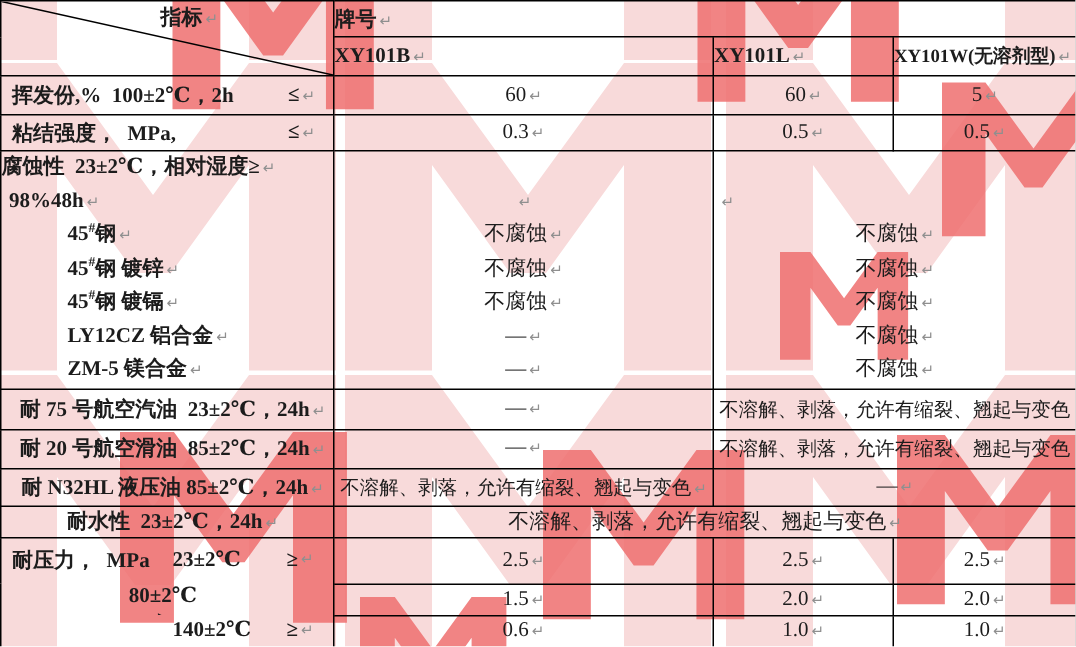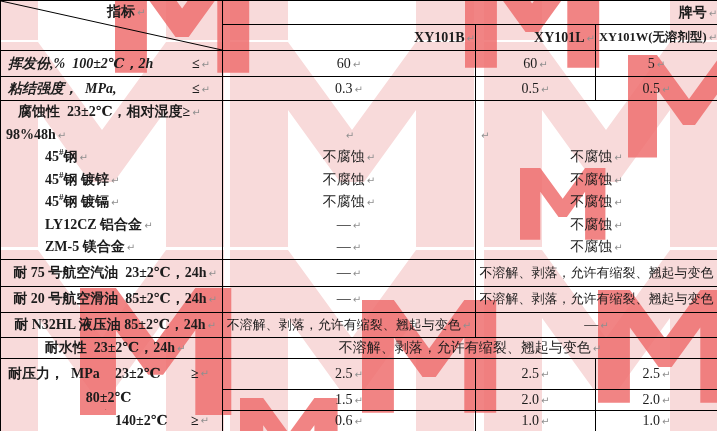--- a/index.html
+++ b/index.html
@@ -3,34 +3,34 @@
 <meta charset="utf-8">
 <style>
   html,body{margin:0;padding:0;background:#ffffff;}
   .page{position:relative;width:717px;height:431px;background:#ffffff;overflow:hidden;
         font-family:"Liberation Serif","DejaVu Serif",serif;color:#1c1c1c;}
   svg.wm{position:absolute;top:0;left:0;z-index:0;}
   table.spec{position:relative;z-index:1;border-collapse:collapse;table-layout:fixed;
              width:717px;height:431px;}
   td{border:1px solid #000;padding:0;vertical-align:middle;font-size:14px;overflow:hidden;
      background:transparent;}
-  .hdr{font-weight:bold;text-align:right;}
+  .hdr{font-weight:bold;text-align:left;}
   .w-hdr{font-size:12.5px;}
   .val{text-align:center;}
   .tight{font-size:13px;}
   .lbl{font-weight:bold;text-align:center;padding-left:7px;white-space:pre;}
   .flexlbl{font-weight:bold;}
   .flexlbl .inner{display:flex;align-items:center;justify-content:space-between;
-                  padding:0 12px 0 7px;white-space:pre;font-style:italic;}
+                  padding:0 12px 0 7px;white-space:pre;}
   .sym{font-weight:bold;}
   .cr{font-family:"DejaVu Sans",sans-serif;font-size:10px;color:#8f8f8f;margin-left:2px;
       font-weight:normal;}
   .cor-left{font-weight:bold;}
   .cor-line{height:22.57px;line-height:22.57px;white-space:pre;overflow:hidden;}
-  .ind-a{padding-left:17px;}
+  .ind-a{padding-left:0;}
   .ind-b{padding-left:5px;}
   .ind-c{padding-left:44px;}
   .cor-val .cor-line{text-align:center;}
   .cor-val .lw-first{text-align:left;padding-left:3px;}
   sup.grade{vertical-align:super;font-size:9px;font-weight:bold;line-height:0;}
   .corner{position:relative;font-weight:bold;padding-left:48px;}
   .corner svg{position:absolute;top:0;left:0;}
   .c-top{position:absolute;top:2px;left:106px;white-space:pre;}
   .c-bot{position:absolute;top:26px;left:24px;white-space:pre;margin-top:47px;}
   .p-cell{font-weight:bold;}

